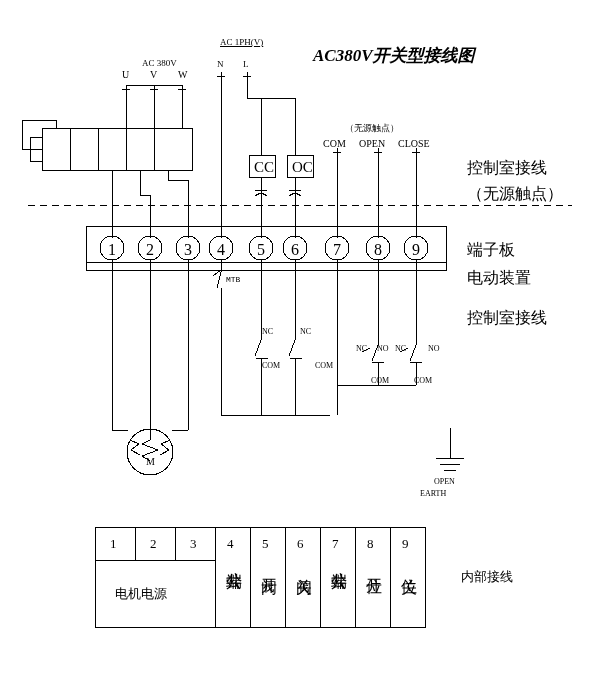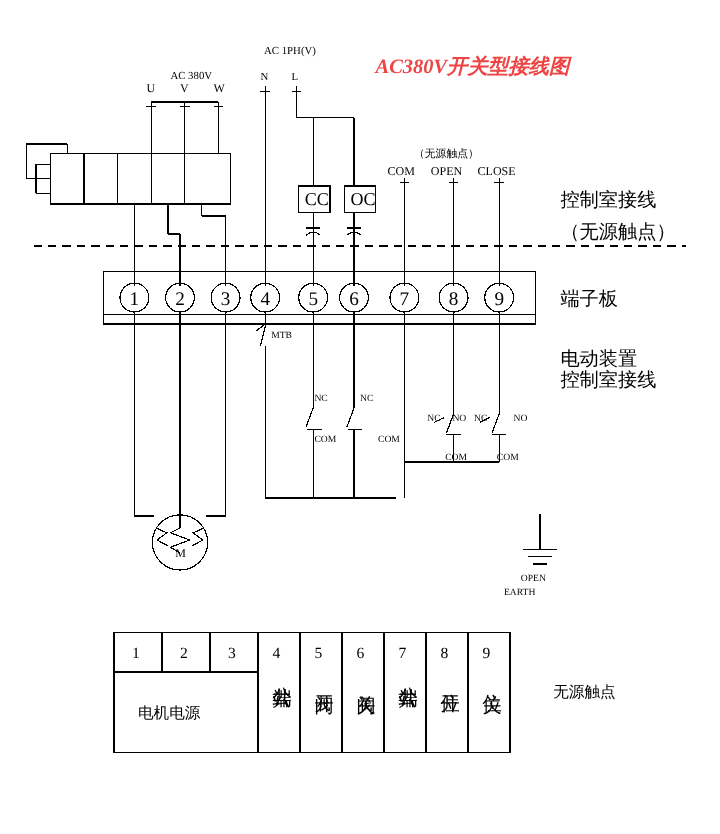--- a/index.html
+++ b/index.html
@@ -22,21 +22,21 @@
     font-family: "Liberation Sans", sans-serif;
     color: #000;
     white-space: nowrap;
     line-height: 1;
   }
   .title {
     font-family: "Liberation Serif", serif;
     font-weight: bold;
     font-style: italic;
     font-size: 17px;
-    color: #ef4444;
+    color: #000000;
   }
   svg { position: absolute; left: 0; top: 0; }
   .t10 { font-size: 10px; }
   .t9  { font-size: 9px; }
   .t8  { font-size: 8px; }
   .t11 { font-size: 15px; }
   .t12 { font-size: 16px; }
   .t13 { font-size: 13px; }
   .serif { font-family: "Liberation Serif", serif; }
   .vert {
@@ -201,21 +201,21 @@
       <line x1="320" y1="527" x2="320" y2="627"></line>
       <line x1="355" y1="527" x2="355" y2="627"></line>
       <line x1="390" y1="527" x2="390" y2="627"></line>
     </g>
   </svg>
 
   <div class="lbl title" style="left:313px; top:47px;">AC380V开关型接线图</div>
 
   <div class="lbl t9 serif" style="left:142px; top:59px;">AC 380V</div>
 
-  <div class="lbl t9 serif" style="left:220px; top:38px;">AC 1PH(V)</div>
+  <div class="lbl t9 serif" style="left:220px; top:38px;text-decoration:underline;">AC 1PH(V)</div>
 
   <div class="lbl t10 serif" style="left:122px; top:70px;">U</div>
   <div class="lbl t10 serif" style="left:150px; top:70px;">V</div>
   <div class="lbl t10 serif" style="left:178px; top:70px;">W</div>
 
   <div class="lbl t9 serif" style="left:217px; top:60px;">N</div>
   <div class="lbl t9 serif" style="left:243px; top:60px;">L</div>
 
   <div class="lbl t9" style="left:345px; top:124px;">（无源触点）</div>
 
@@ -224,24 +224,24 @@
   <div class="lbl t10 serif" style="left:398px; top:139px;">CLOSE</div>
 
   <div class="lbl t11 serif" style="left:254px; top:160px;">CC</div>
   <div class="lbl t11 serif" style="left:292px; top:160px;">OC</div>
 
   <div class="lbl t12" style="left:467px; top:160px;">控制室接线</div>
   <div class="lbl t12" style="left:467px; top:186px;">（无源触点）</div>
 
   <div class="lbl t12" style="left:467px; top:242px;">端子板</div>
 
-  <div class="lbl t12" style="left:467px; top:292px;">电动装置</div>
+  <div class="lbl t12" style="left:467px; top:270px;">电动装置</div>
   <div class="lbl t12" style="left:467px; top:310px;">控制室接线</div>
 
-  <div class="lbl t8 serif" style="left:226px; top:276px;">MTB</div>
+  <div class="lbl t8 serif" style="left:226px; top:276px;font-family:Liberation Mono, monospace;">MTB</div>
 
   <div class="lbl t10 serif" style="left:146px; top:457px;">M</div>
 
   <div class="lbl t8 serif" style="left:434px; top:478px;">OPEN</div>
   <div class="lbl t8 serif" style="left:420px; top:490px;">EARTH</div>
 
   <div class="lbl t8 serif" style="left:262px; top:328px;">NC</div>
   <div class="lbl t8 serif" style="left:262px; top:362px;">COM</div>
 
   <div class="lbl t8 serif" style="left:300px; top:328px;">NC</div>
@@ -277,15 +277,15 @@
 
   <div class="lbl t13" style="left:115px; top:587px;">电机电源</div>
 
   <div class="lbl t12 vert" style="left:226px; top:560px;">公共端</div>
   <div class="lbl t12 vert" style="left:261px; top:566px;">开阀</div>
   <div class="lbl t12 vert" style="left:296px; top:566px;">关阀</div>
   <div class="lbl t12 vert" style="left:331px; top:560px;">公共端</div>
   <div class="lbl t12 vert" style="left:366px; top:566px;">开位</div>
   <div class="lbl t12 vert" style="left:401px; top:566px;">关位</div>
 
-  <div class="lbl t13" style="left:461px; top:570px;">无源触点</div>
+  <div class="lbl t13" style="left:461px; top:570px;">内部接线</div>
 
 </div>
 
 </body></html>

